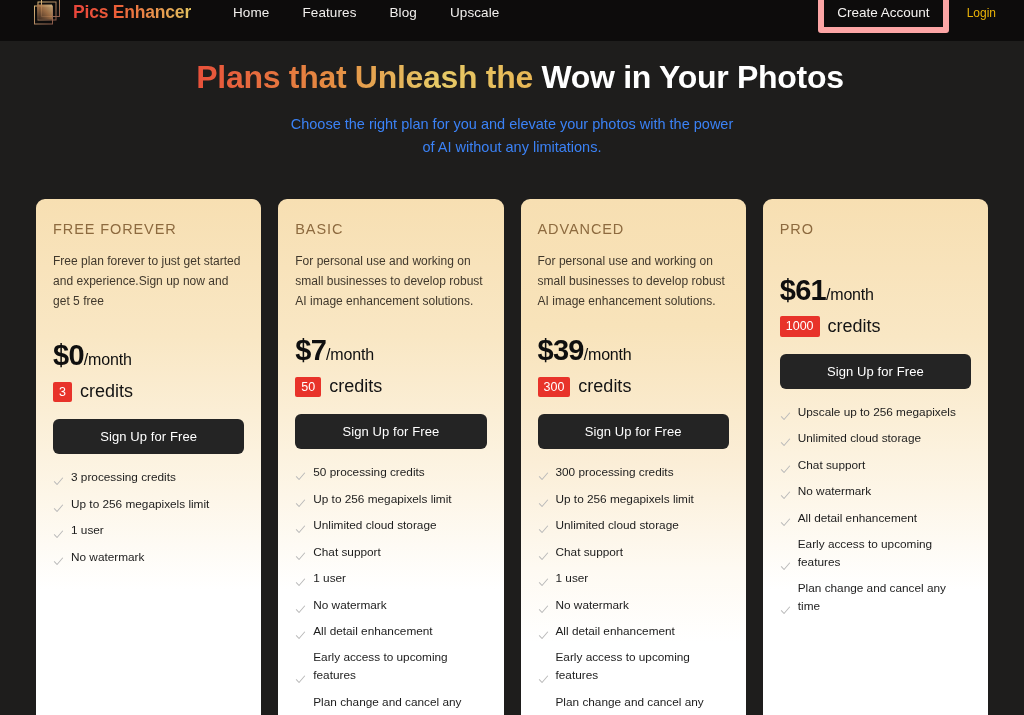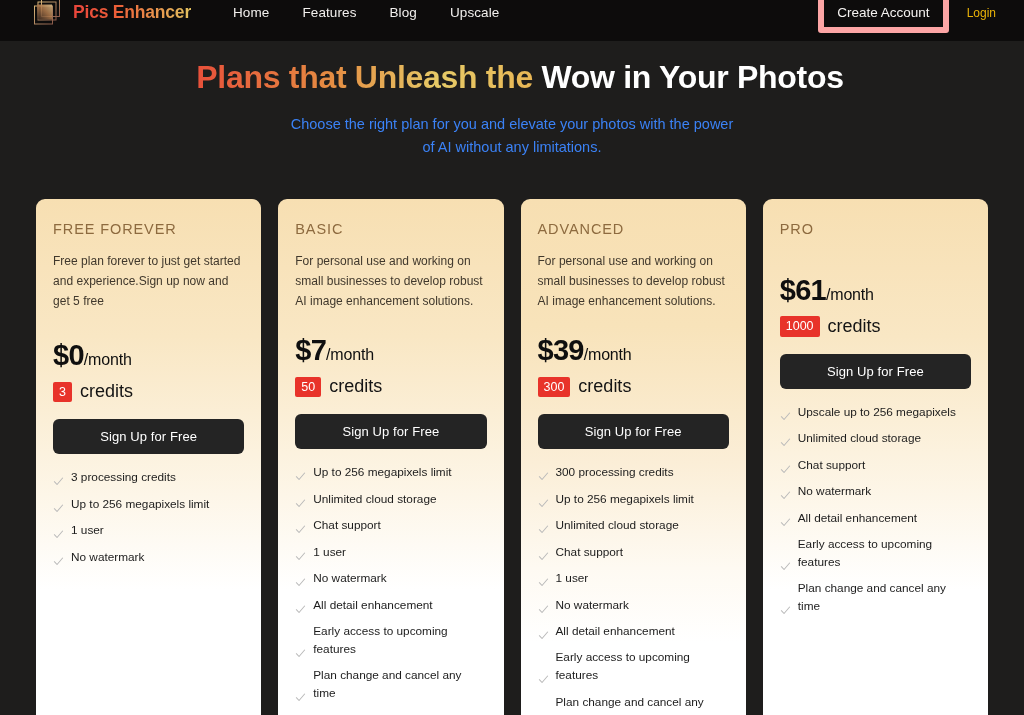--- a/index.html
+++ b/index.html
@@ -369,20 +369,28 @@
       </div>
     </div>
     <button class="signup-btn">Sign Up for Free</button>
     <ul class="features">
       <li class="feature">
         <span class="check-icon">
             <svg viewBox="0 0 12 12" width="11" height="11">
               <path d="M1.5 6.2 L4.4 9.3 L10.5 2.2" fill="none" stroke="#b9b9b9" stroke-width="1.1" stroke-linecap="round" stroke-linejoin="round"></path>
             </svg>
           </span>
+        <span>50 processing credits</span>
+      </li>
+      <li class="feature">
+        <span class="check-icon">
+            <svg viewBox="0 0 12 12" width="11" height="11">
+              <path d="M1.5 6.2 L4.4 9.3 L10.5 2.2" fill="none" stroke="#b9b9b9" stroke-width="1.1" stroke-linecap="round" stroke-linejoin="round"></path>
+            </svg>
+          </span>
         <span>Up to 256 megapixels limit</span>
       </li>
       <li class="feature">
         <span class="check-icon">
             <svg viewBox="0 0 12 12" width="11" height="11">
               <path d="M1.5 6.2 L4.4 9.3 L10.5 2.2" fill="none" stroke="#b9b9b9" stroke-width="1.1" stroke-linecap="round" stroke-linejoin="round"></path>
             </svg>
           </span>
         <span>Unlimited cloud storage</span>
       </li>

